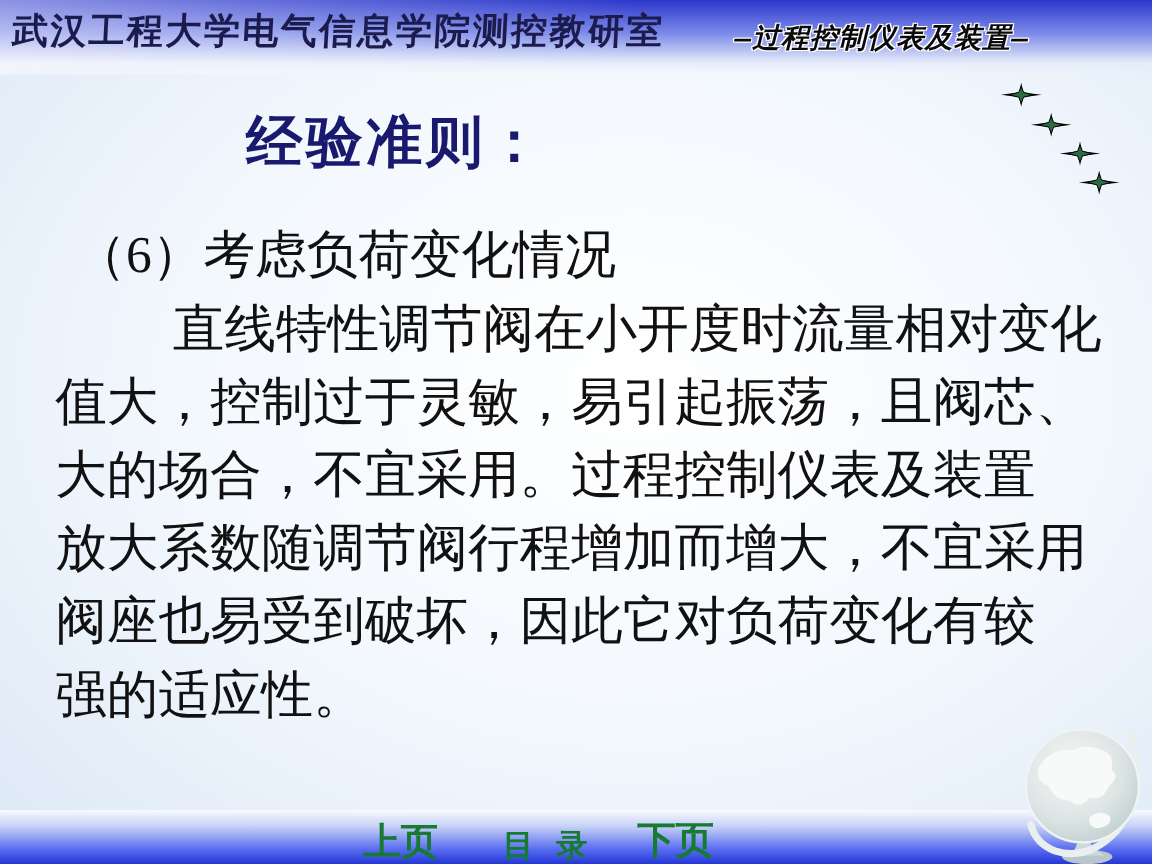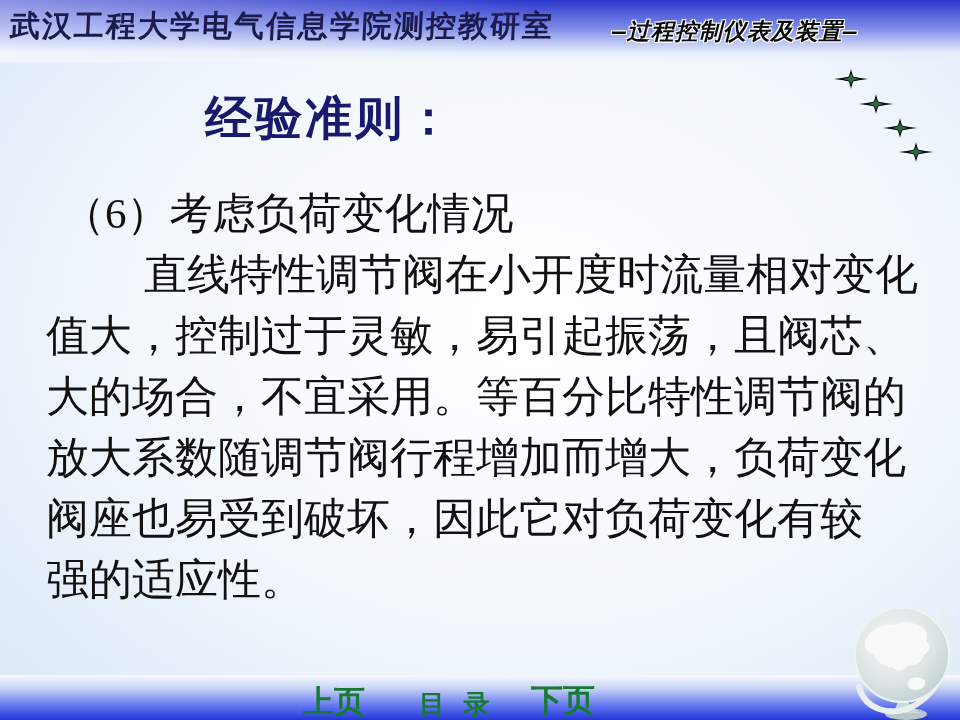--- a/index.html
+++ b/index.html
@@ -99,22 +99,22 @@
       <path d="M-10,0 L-2,-2 L0,-7 L2,-2 L10,0 L2,2 L0,7 L-2,2 Z" fill="#2f6b40" stroke="#000" stroke-width="0.8"></path>
     </g>
   </svg>
 
   <h1 class="title">经验准则：</h1>
 
   <div class="body-text">
     <div class="line l0">（6）考虑负荷变化情况</div>
     <div class="line l1">直线特性调节阀在小开度时流量相对变化</div>
     <div class="line">值大，控制过于灵敏，易引起振荡，且阀芯、</div>
-    <div class="line">大的场合，不宜采用。等百分比特性调节阀的</div>
-    <div class="line">放大系数随调节阀行程增加而增大，负荷变化</div>
+    <div class="line">大的场合，不宜采用。过程控制仪表及装置</div>
+    <div class="line">放大系数随调节阀行程增加而增大，不宜采用</div>
     <div class="line">阀座也易受到破坏，因此它对负荷变化有较</div>
     <div class="line">强的适应性。</div>
   </div>
 
   <div class="footer-band"></div>
   <span class="nav nav-prev">上页</span>
   <span class="nav nav-toc">目 录</span>
   <span class="nav nav-next">下页</span>
 
   <div class="globe">

